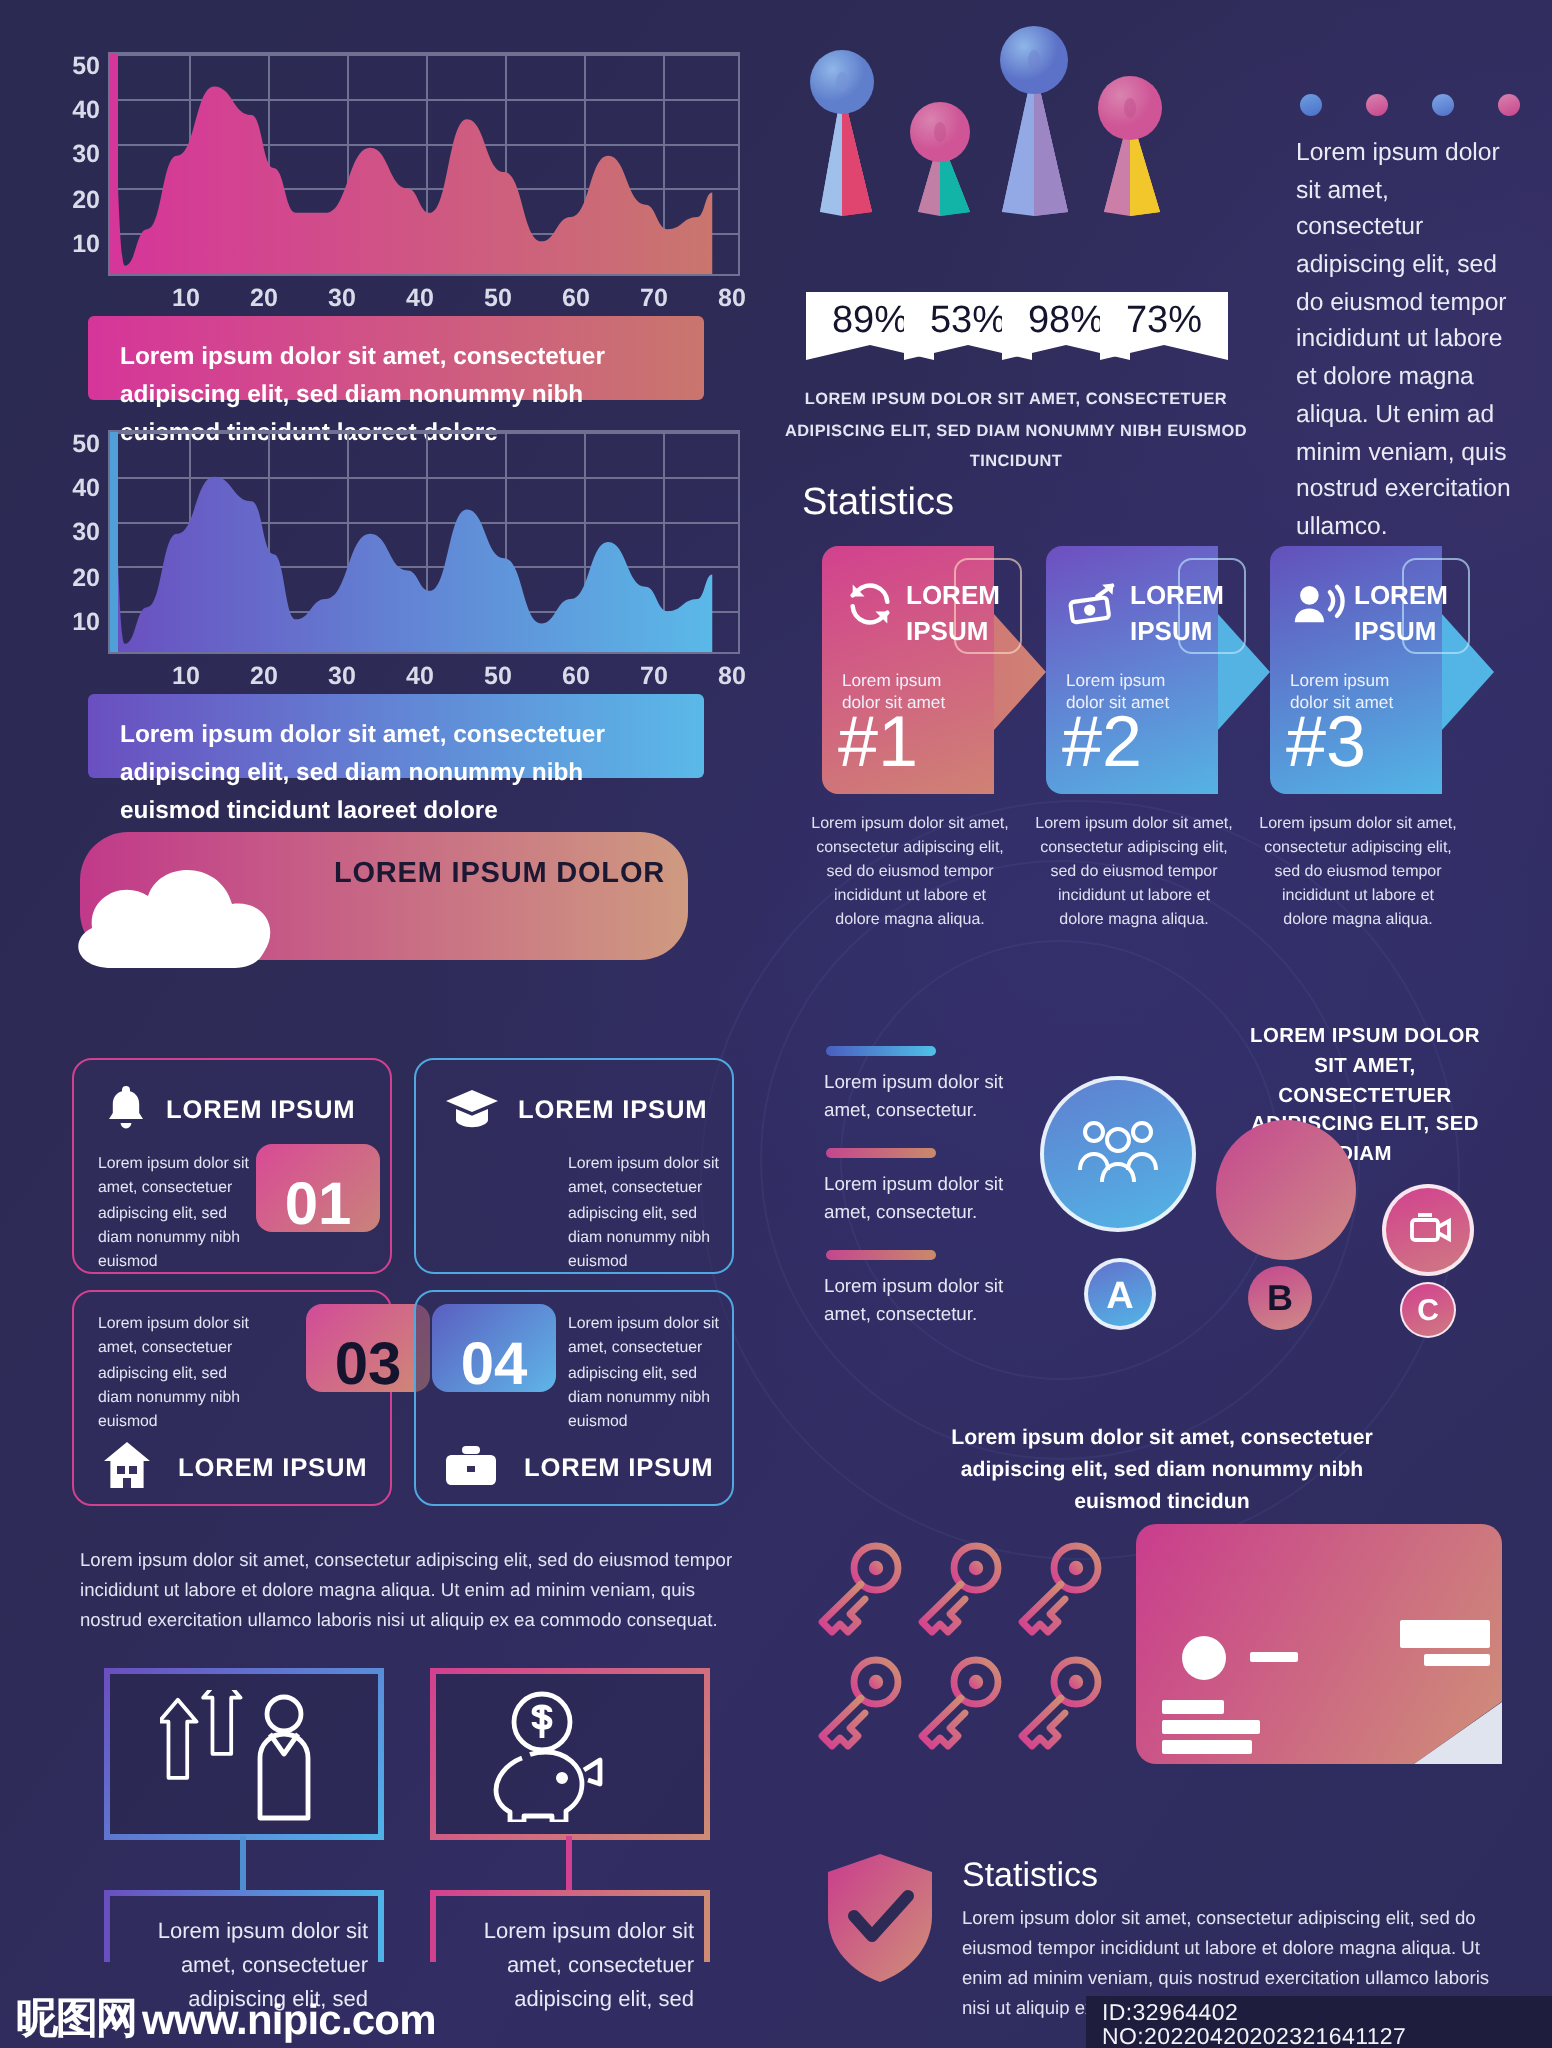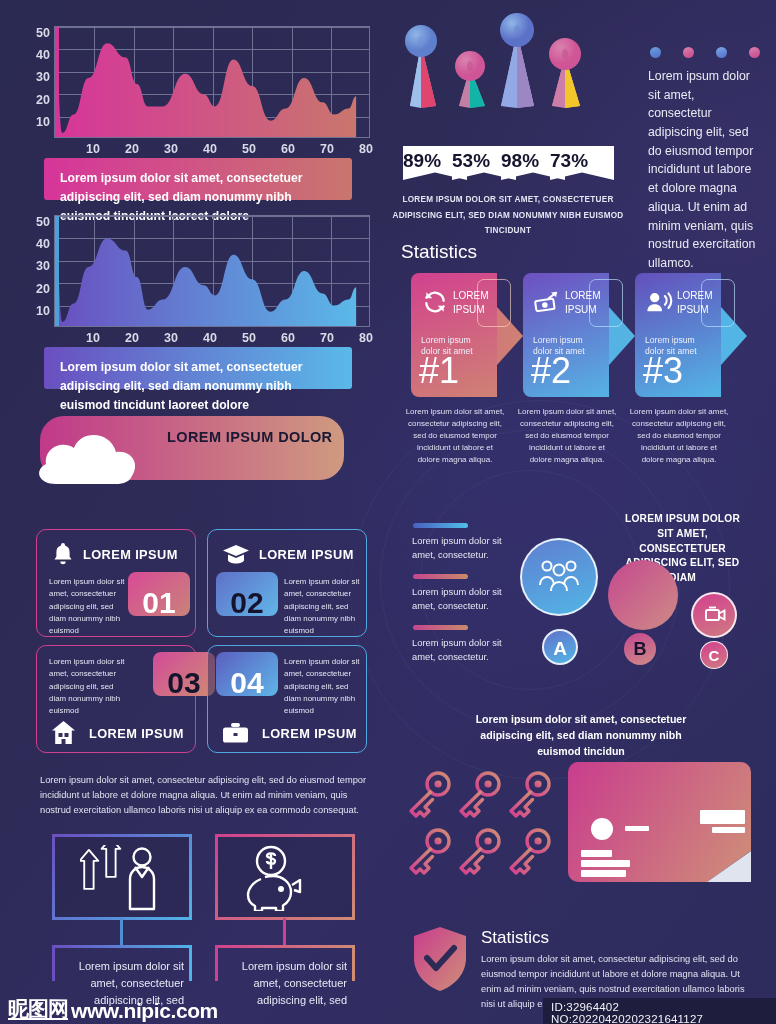--- a/index.html
+++ b/index.html
@@ -45,38 +45,38 @@
     transform: translateX(-50%);
   }
   .chart-caption {
     position:absolute; border-radius:3px; padding:11px 16px;
     font-size:12.2px; font-weight:700; line-height:1.55; color:#fff;
   }
 
   
   .cone-pct {
     position:absolute; width:64px; height:34px; background:#fff; color:#15142e;
-    font-size:19px; font-weight:700; text-align:left; line-height:30px;
+    font-size:19px; font-weight:400; text-align:center; line-height:30px;
     clip-path: polygon(0 0, 100% 0, 100% 100%, 50% 78%, 0 100%);
   }
   .cone-foot { position:absolute; font-size:8.2px; font-weight:700; letter-spacing:.25px;
     color:#e4e5f2; line-height:1.9; text-align:center; }
   .legend-dot { position:absolute; width:11px; height:11px; border-radius:50%; }
   .cone-text { position:absolute; font-size:12.3px; line-height:1.52; color:#e9eaf4; }
 
   
   .sec-title { position:absolute; font-size:19px; font-weight:400; color:#fff; }
   .stat-card { position:absolute; width:86px; height:124px; }
   .stat-body { position:absolute; left:0; top:0; width:86px; height:124px;
     border-radius:8px 0 0 8px; }
   .stat-arrow { position:absolute; left:86px; top:34px; width:26px; height:58px; }
   .stat-outline { position:absolute; left:66px; top:6px; width:34px; height:48px;
     border:1.6px solid rgba(255,255,255,.45); border-radius:7px; }
   .stat-icon { position:absolute; left:10px; top:16px; width:28px; height:26px; }
-  .stat-lorem { position:absolute; left:42px; top:16px; font-size:10px; font-weight:400;
+  .stat-lorem { position:absolute; left:42px; top:16px; font-size:13px; font-weight:700;
     line-height:1.35; color:#fff; }
   .stat-sub { position:absolute; left:10px; top:62px; font-size:8.6px; line-height:1.3; color:#eef0fb; }
   .stat-num { position:absolute; left:8px; top:80px; font-size:36px; font-weight:400; color:#fff; line-height:1; }
   .stat-desc { position:absolute; width:100px; font-size:8px; line-height:1.5; color:#dfe1f0; text-align:center; }
 
   
   .cloud-pill { position:absolute; border-radius:24px; }
   .cloud-title { position:absolute; font-size:14.5px; font-weight:700; color:#1a1833; letter-spacing:.4px; }
   .cloud-sub { position:absolute; font-size:10.4px; color:#2c2a46; line-height:1.5; text-align:center; }
 
@@ -112,21 +112,21 @@
   
   .card-line { position:absolute; background:#fff; border-radius:1px; }
   .stat2-title { position:absolute; font-size:17px; color:#fff; }
   .stat2-body { position:absolute; font-size:9.3px; line-height:1.6; color:#e2e3f0; }
   .idbar { position:absolute; background:#1e1d3d; color:#f2f2f8; font-size:11.5px;
     padding:3px 8px; letter-spacing:.2px; }
 
   
   .wm { position:absolute; display:flex; align-items:flex-end; gap:3px; }
   .wm-cn { font-size:21px; font-weight:700; color:#fff; letter-spacing:-1px;
-    font-family:"DejaVu Sans", sans-serif;text-decoration:underline; }
+    font-family:"DejaVu Sans", sans-serif; }
   .wm-url { font-size:21px; font-weight:700; color:#fff; letter-spacing:-.4px; }
 </style>
 </head>
 <body>
 
 <div class="page">
 
   <div class="swirl" style="left:380px;top:430px;width:300px;height:300px;"></div>
   <div class="swirl" style="left:350px;top:400px;width:380px;height:380px;"></div>
   <div class="swirl" style="left:420px;top:470px;width:220px;height:220px;"></div>
@@ -339,21 +339,20 @@
     <div class="body" style="left:12px;top:46px;width:80px;">Lorem ipsum dolor sit amet, consectetuer adipiscing elit, sed diam nonummy nibh euismod</div>
     <div class="numtile" style="left:91px;top:42px;background:linear-gradient(135deg,#d94a96,#c8837a);color:#fff;">01</div>
   </div>
 
   <div class="numbox" style="left:207px;top:529px;border-color:#4fa9e0;">
     <svg class="abs" style="left:14px;top:13px;" width="28" height="22" viewBox="0 0 28 22" fill="#fff">
       <path d="M14 2 L27 7.5 L14 13 L1 7.5 Z"></path>
         <path d="M6 11.5v5.5c0 2 4 3.6 8 3.6s8-1.6 8-3.6v-5.5l-8 3.4z"></path>
     </svg>
     <div class="ttl" style="left:51px;top:17px;">LOREM IPSUM</div>
-    <div class="numtile" style="left:8px;top:42px;background:linear-gradient(135deg,#5f70c8,#62b6e8);color:#15142e;">02</div>
     <div class="body" style="left:76px;top:46px;width:76px;">Lorem ipsum dolor sit amet, consectetuer adipiscing elit, sed diam nonummy nibh euismod</div>
   </div>
 
   <div class="numbox" style="left:36px;top:645px;border-color:#d2418f;">
     <div class="body" style="left:12px;top:10px;width:80px;">Lorem ipsum dolor sit amet, consectetuer adipiscing elit, sed diam nonummy nibh euismod</div>
     <div class="numtile" style="left:91px;top:6px;background:linear-gradient(135deg,#d24b99,#cf8b74);color:#15142e;margin-left:25px;">03</div>
     <svg class="abs" style="left:14px;top:74px;" width="25" height="25" viewBox="0 0 25 25" fill="#fff">
       <path d="M12.5 1 L24 10.5 H20.8 V24 H4.2 V10.5 H1 Z"></path>
       <rect x="7.5" y="13" width="4" height="4" fill="#35305f"></rect>
         <rect x="13.5" y="13" width="4" height="4" fill="#35305f"></rect>

